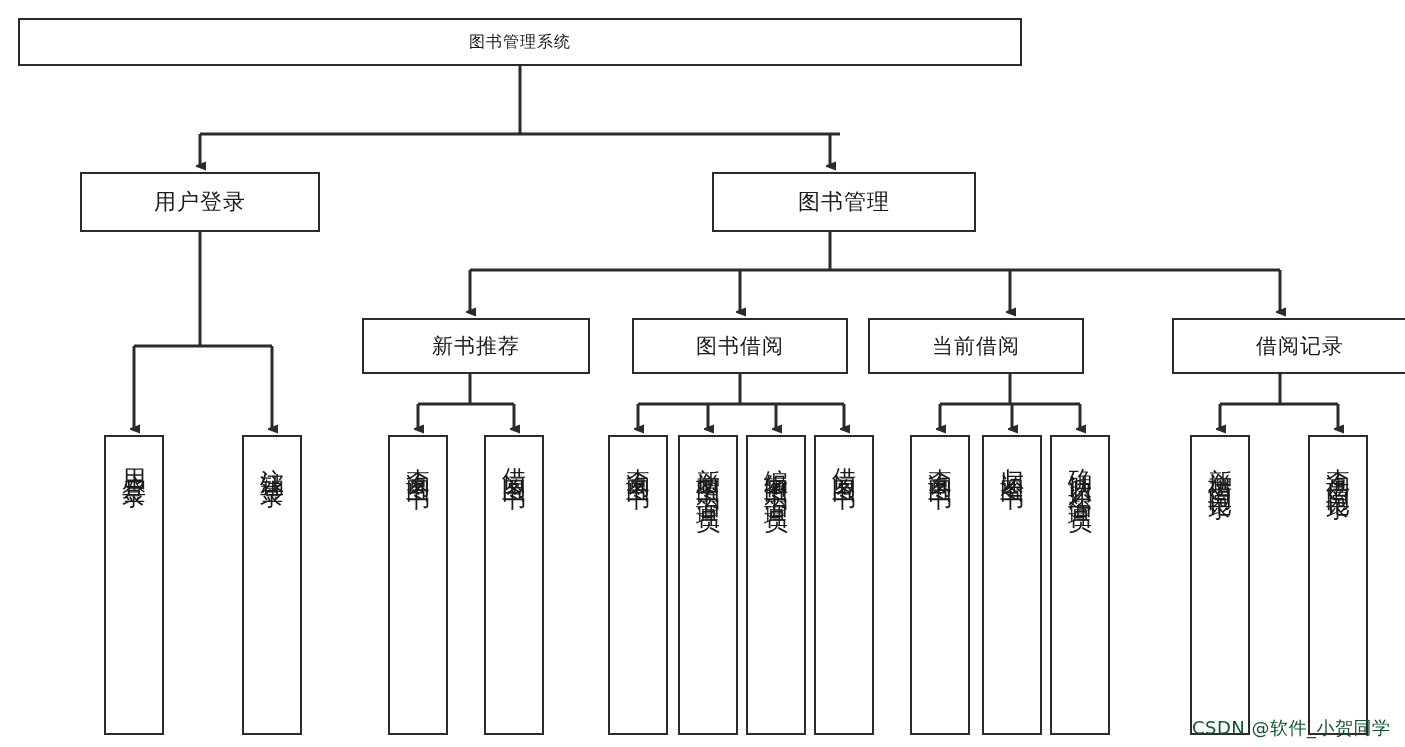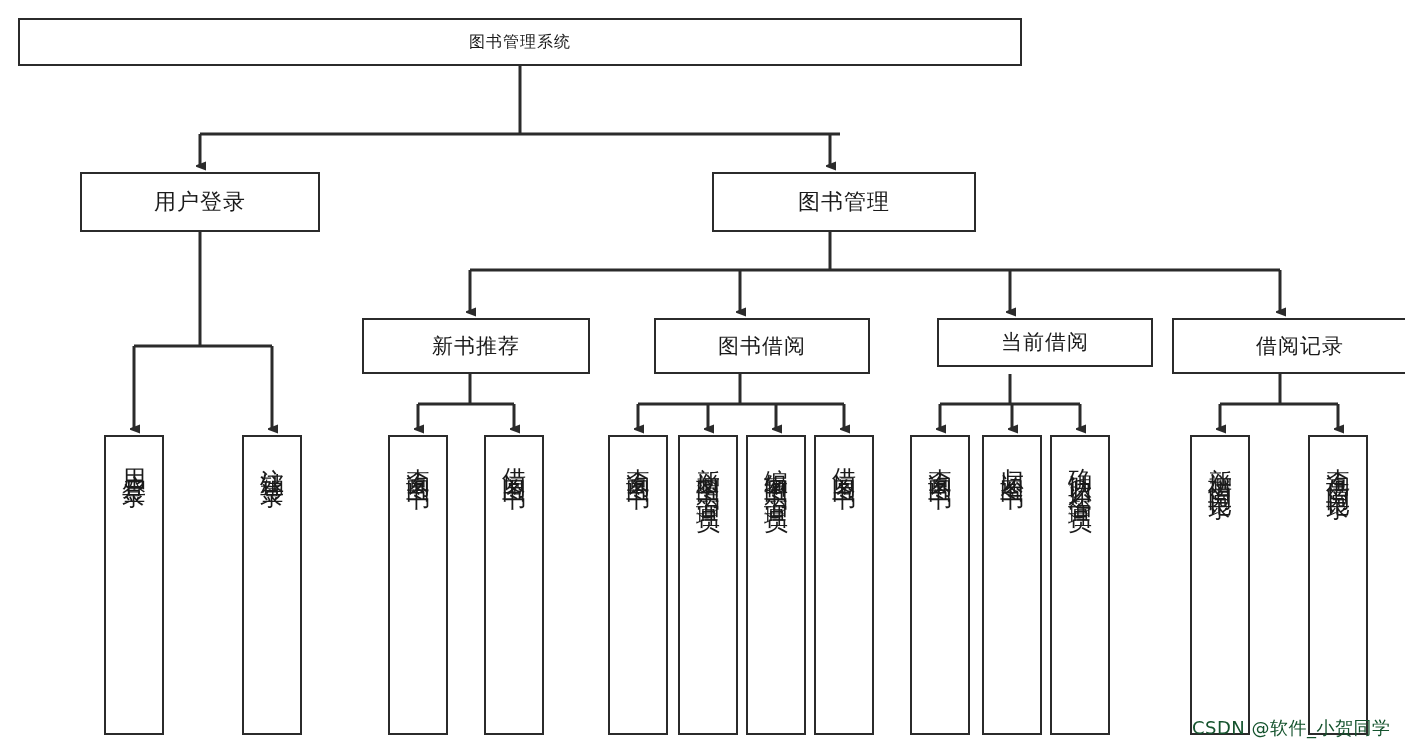--- a/index.html
+++ b/index.html
@@ -133,24 +133,24 @@
   <div class="node horiz lvl1" style="left:80px; top:172px; width:240px; height:60px;">
     <span class="lbl">用户登录</span>
   </div>
   <div class="node horiz lvl1" style="left:712px; top:172px; width:264px; height:60px;">
     <span class="lbl">图书管理</span>
   </div>
 
   <div class="node horiz lvl2" style="left:362px; top:318px; width:228px; height:56px;">
     <span class="lbl">新书推荐</span>
   </div>
-  <div class="node horiz lvl2" style="left:654px; top:318px; width:216px; height:56px;">
+  <div class="node horiz lvl2" style="left:632px; top:318px; width:216px; height:56px;">
     <span class="lbl">图书借阅</span>
   </div>
-  <div class="node horiz lvl2" style="left:937px; top:318px; width:216px; height:49px;">
+  <div class="node horiz lvl2" style="left:868px; top:318px; width:216px; height:56px;">
     <span class="lbl">当前借阅</span>
   </div>
   <div class="node horiz lvl2" style="left:1172px; top:318px; width:248px; height:56px;padding-left:8px;">
     <span class="lbl">借阅记录</span>
   </div>
 
   <div class="node vert" style="left:104px; top:435px; width:60px; height:300px;">
     <span class="lbl">用户登录</span>
   </div>
   <div class="node vert" style="left:242px; top:435px; width:60px; height:300px;">

